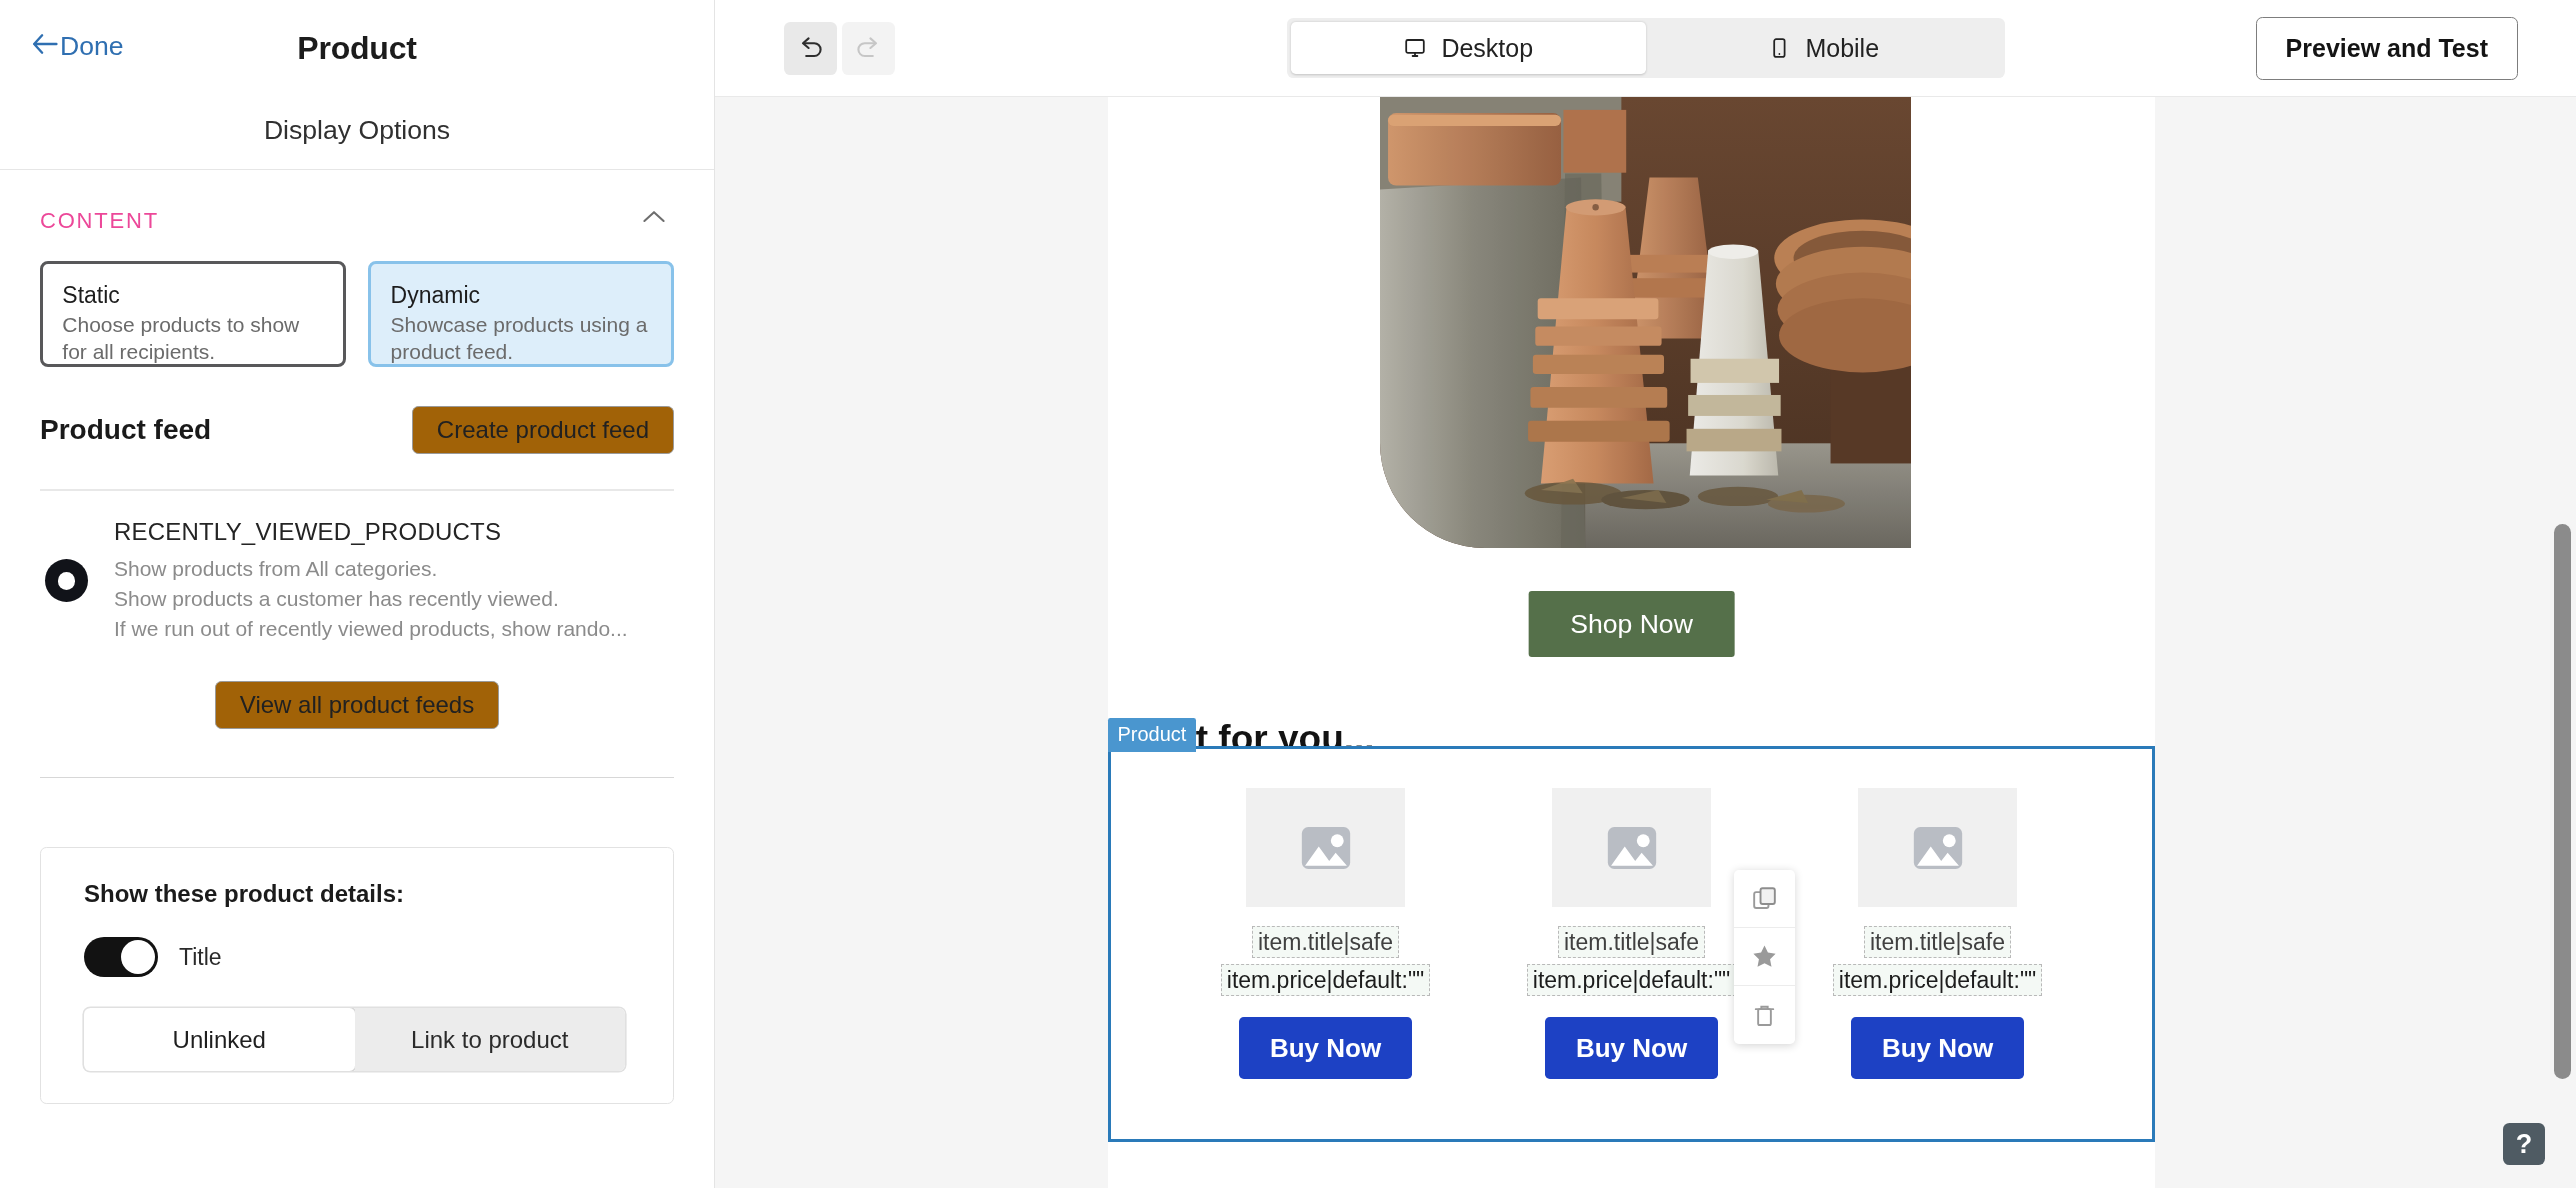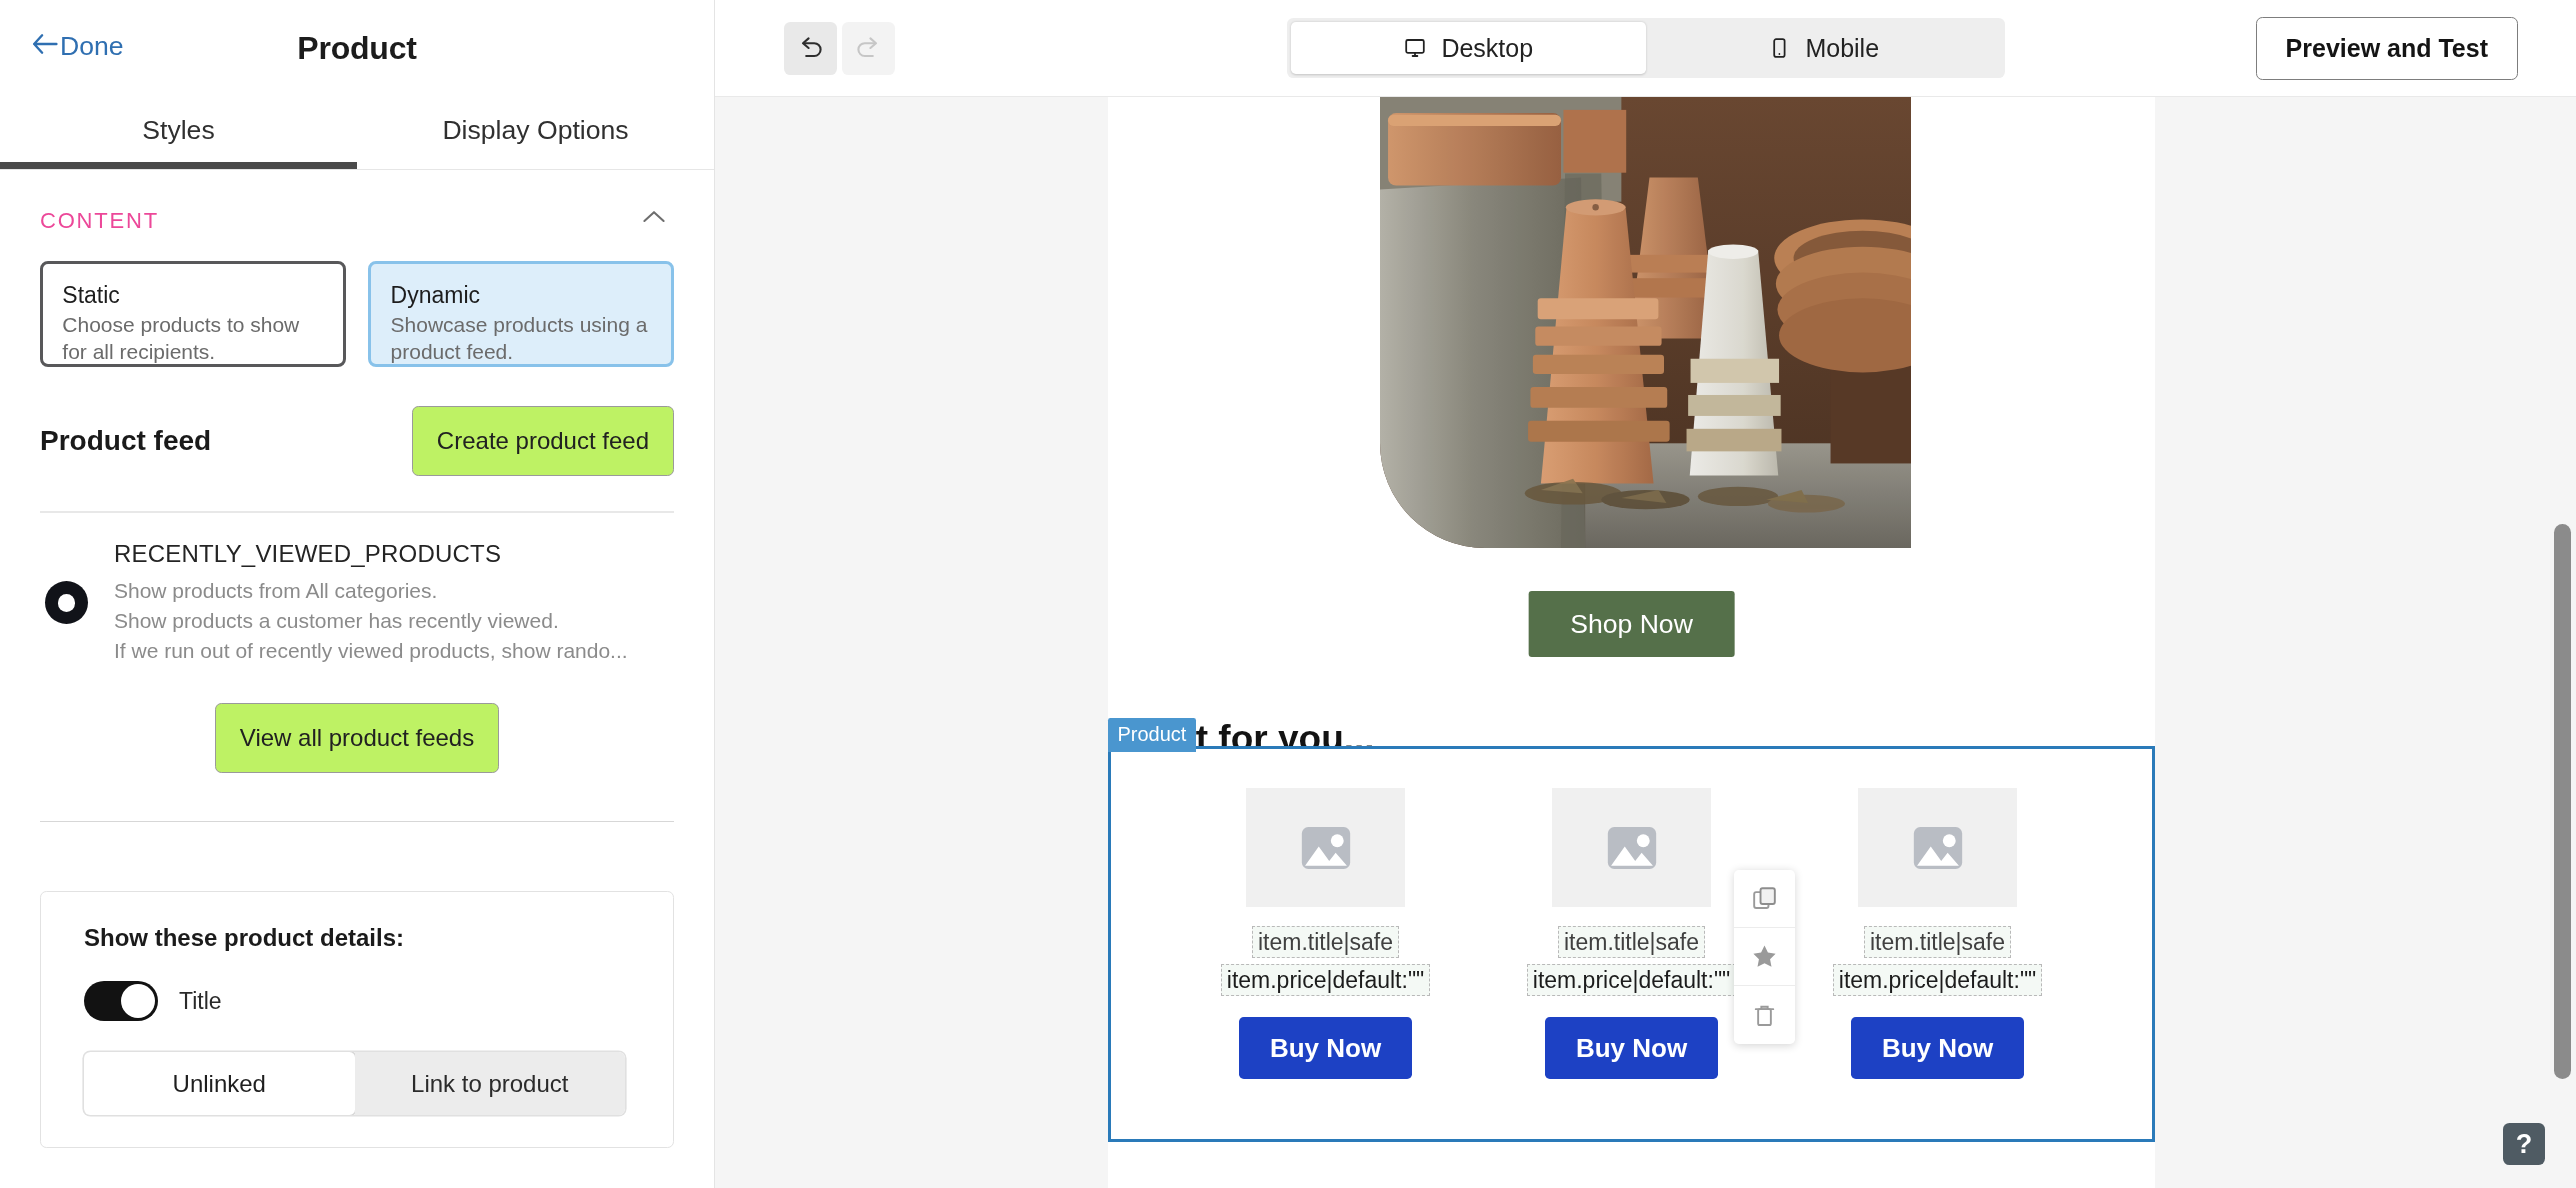--- a/index.html
+++ b/index.html
@@ -65,22 +65,22 @@
   .choice.plain { background: #ffffff; border: 3.2px solid #58585a; }
   .choice .c-title { font-size: 23px; color: #1d1d1d; font-weight: 400; margin-bottom: 3.2px;}
   .choice .c-sub { font-size: 21px; color: #6b6b6b; line-height: 1.28; }
 
   .feed-row {
     display: flex; align-items: center; justify-content: space-between;
     padding: 39px 40px 0 40px;
   }
   .feed-label { font-size: 28px; font-weight: bold; color: #1a1a1a; }
   .btn-outline {
-    border: 1.6px solid #9a9a9a; background: #bef264; border-radius: 6.4px;
-    font-size: 24px; color: #212121; padding: 20px 24px; cursor: pointer;
+    border: 1.6px solid #9a9a9a; background: #a16207; border-radius: 6.4px;
+    font-size: 24px; color: #212121; padding: 9px 24px; cursor: pointer;
     white-space: nowrap;
   }
   .hr {
     height: 1.6px; background: #e8e8e8; margin: 35px 40px 0 40px;
   }
   .feed-item { display: flex; align-items: center; gap: 26px; padding: 27px 40px 0 45px;}
   .radio-on {
     width: 43px; height: 43px; border-radius: 50%;
     background: #111319; flex: 0 0 43px;
     display: flex; align-items: center; justify-content: center;
@@ -244,23 +244,20 @@
           <svg width="27" height="24" viewBox="0 0 34 30">
               <path d="M14 4 L4 15 L14 26 M4 15 H32" stroke="#2f6fb1" stroke-width="3" fill="none" stroke-linecap="round" stroke-linejoin="round"></path>
             </svg>
         </span>
         <span>Done</span>
       </div>
       <div class="sb-title">Product</div>
     </div>
 
     <div class="sb-tabs">
-      <div class="sb-tab active">
-        <span>Styles</span>
-      </div>
       <div class="sb-tab">
         <span>Display Options</span>
       </div>
     </div>
     <div class="sb-sep"></div>
 
     <div class="sb-body">
 
       <div class="section-head">
         <span class="lbl">CONTENT</span>

